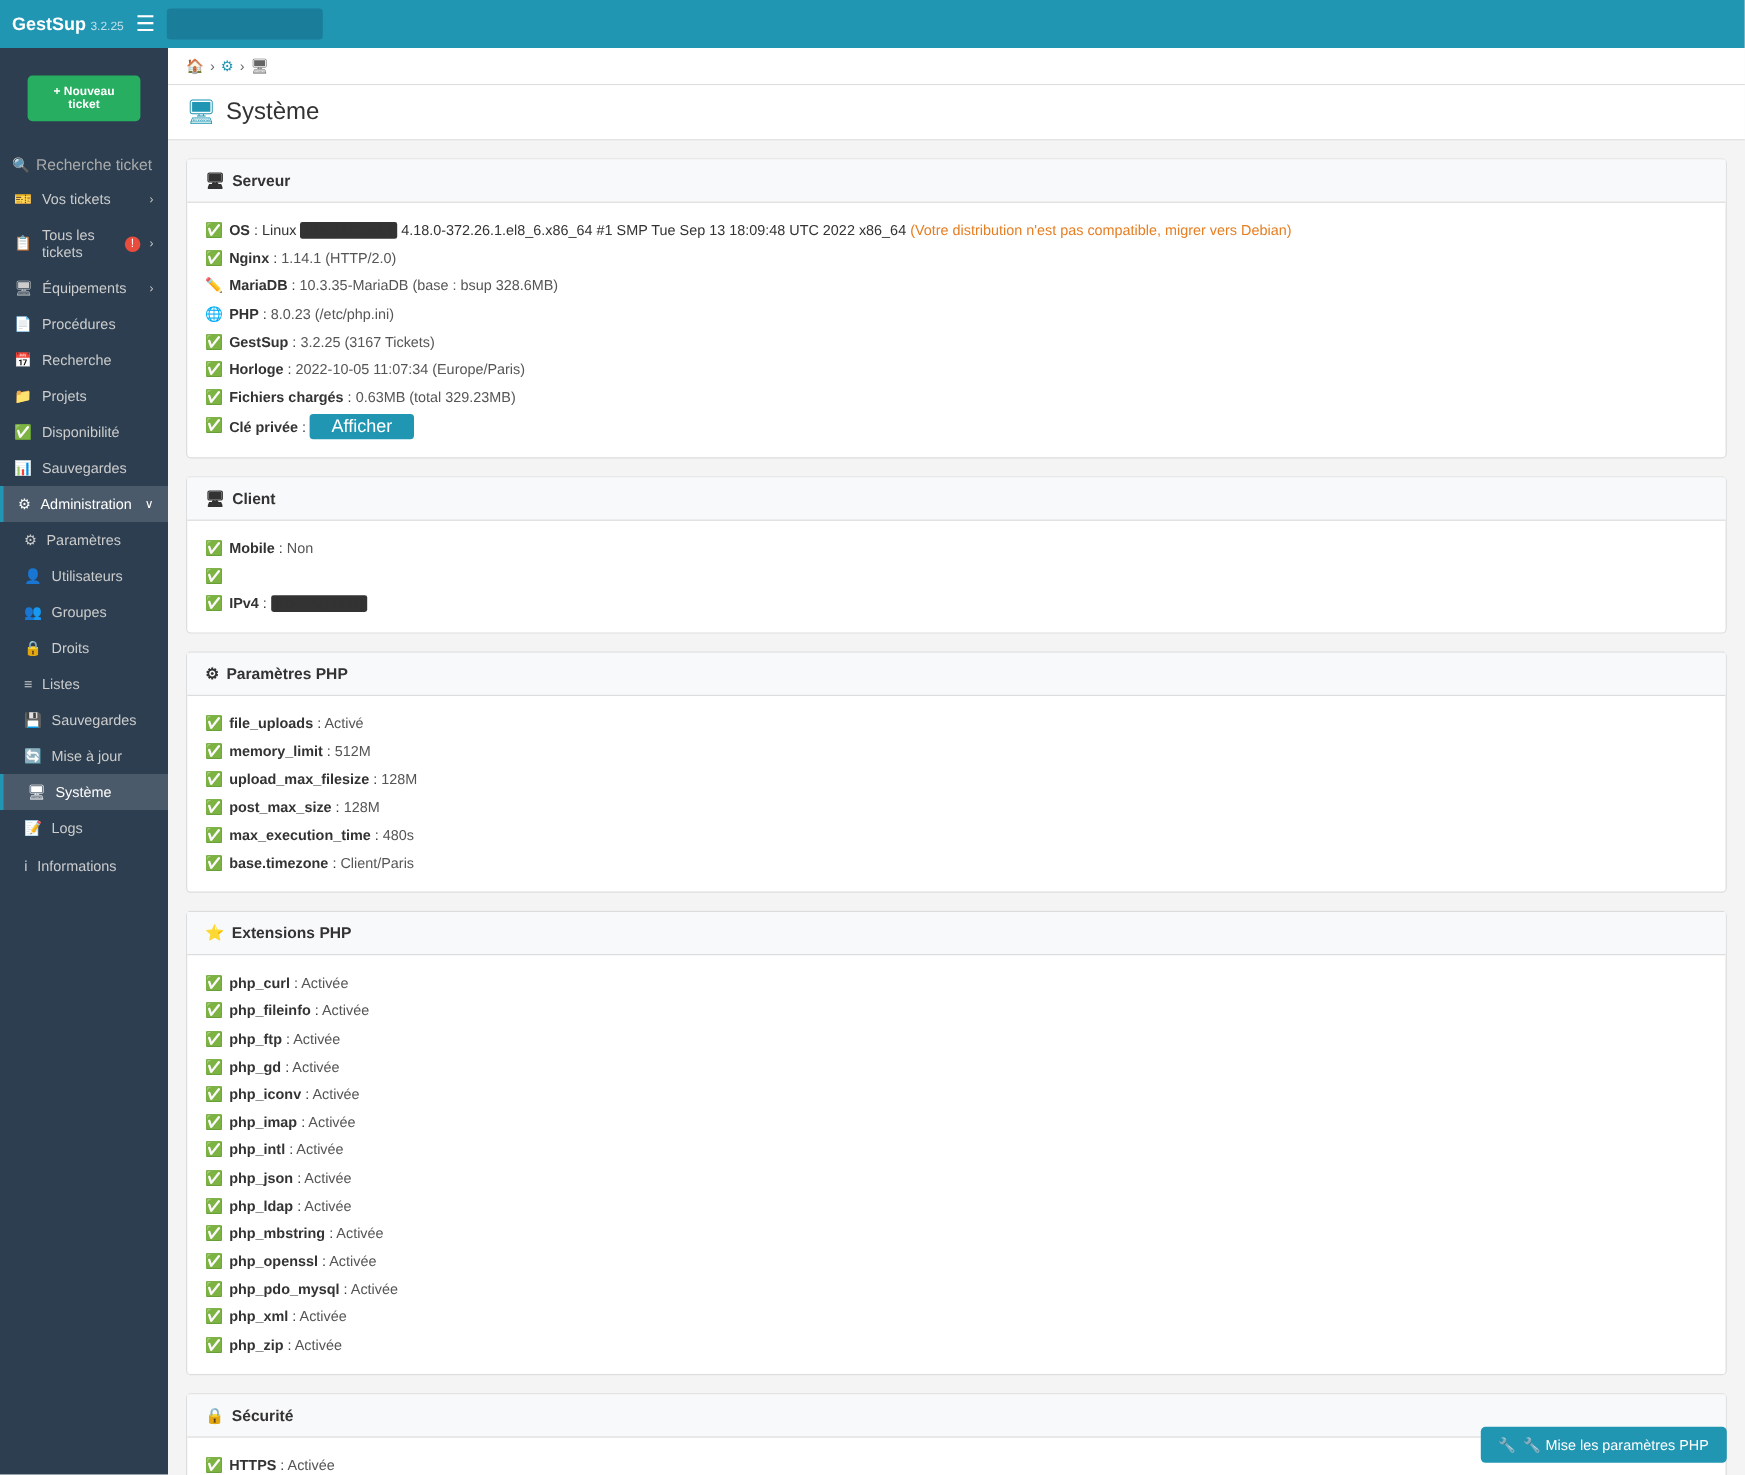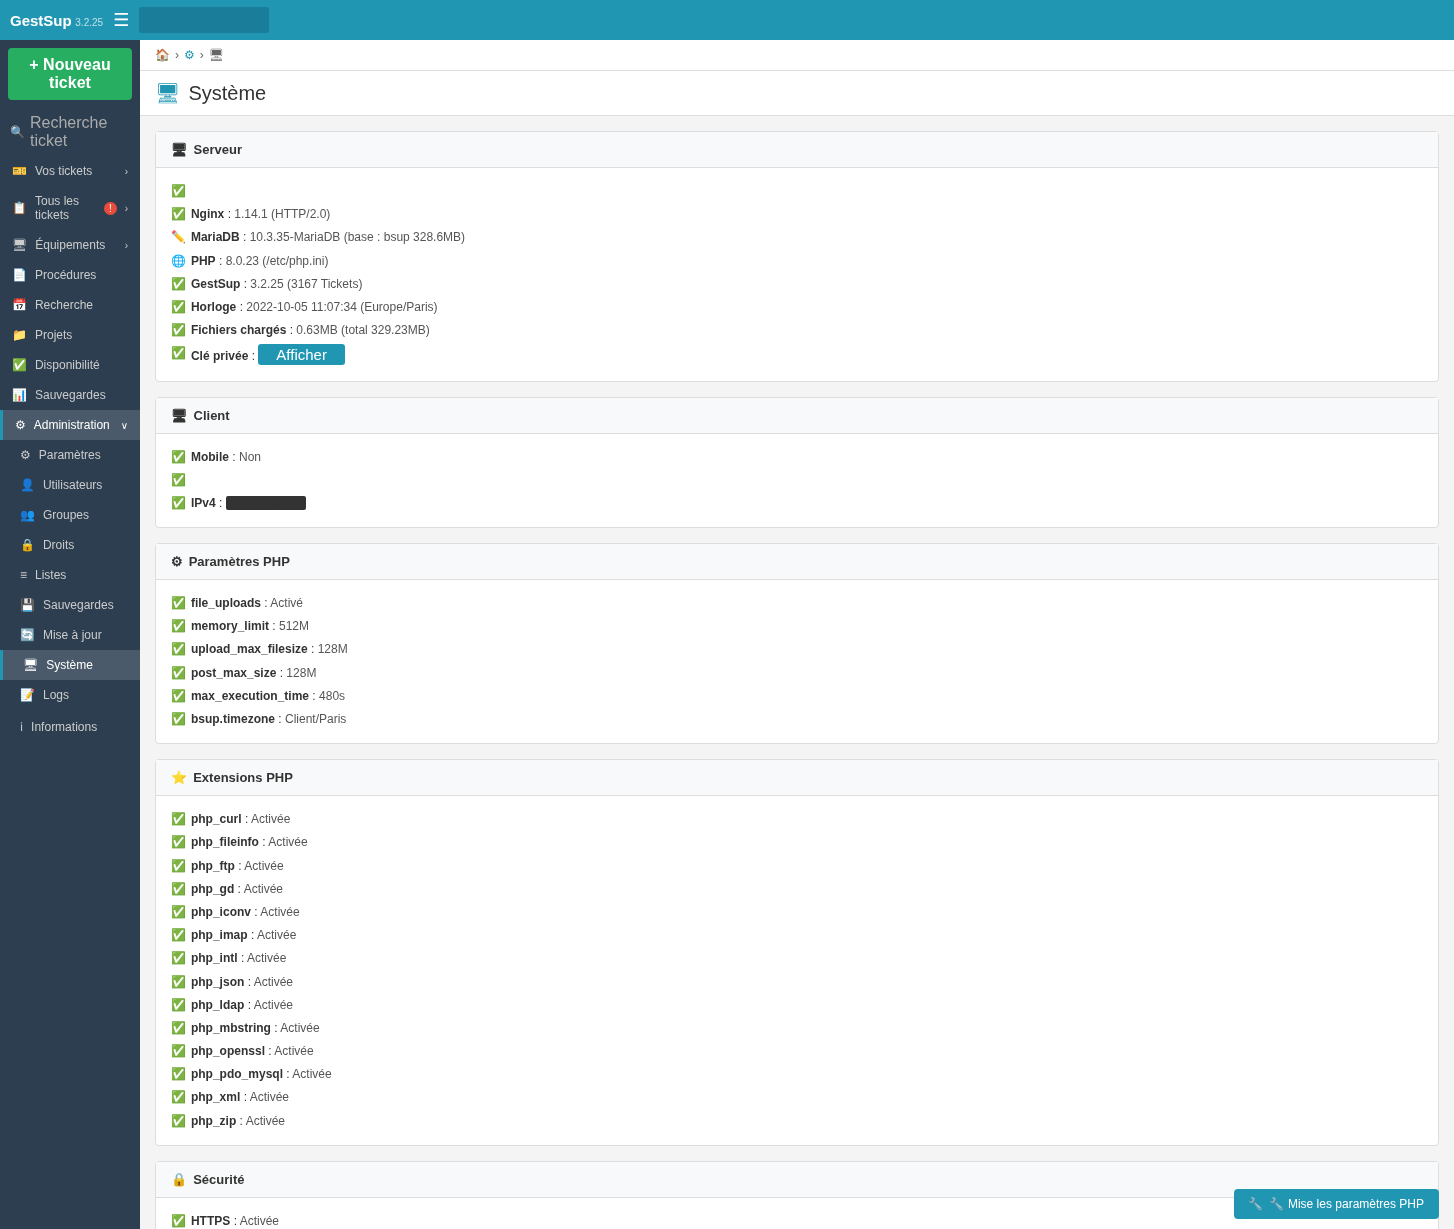--- a/index.html
+++ b/index.html
@@ -34,24 +34,24 @@
       background: #2c3e50;
       display: flex;
       flex-direction: column;
       overflow-y: auto;
       flex-shrink: 0;
     }
     .sidebar-new-ticket {
       background: #27ae60;
       color: white;
       padding: 8px 10px;
-      margin: 8px;
+      margin: 23px;
       border-radius: 4px;
       cursor: pointer;
-      font-size: 16px;
+      font-size: 10px;
       text-align: center;
       font-weight: bold;
     }
     .sidebar-search {
       padding: 6px 10px;
       color: #aaa;
       font-size: 12px;
       display: flex;
       align-items: center;
       gap: 5px;
@@ -201,21 +201,21 @@
   <span style="color:white;font-size:18px;cursor:pointer;">☰</span>
   <div class="topbar-search-area" style="background:#1a7d9a;padding:4px 30px;border-radius:3px;min-width:130px;height:26px;"></div>
 </div>
 
 <div class="layout">
 
   <div class="sidebar">
     <div class="sidebar-new-ticket">+ Nouveau ticket</div>
     <div class="sidebar-search">
       <span>🔍</span>
-      <span style="color:#aaa;font-size:16px;">Recherche ticket</span>
+      <span style="color:#aaa;font-size:13px;">Recherche ticket</span>
     </div>
 
     <div class="sidebar-item">
       <span>🎫</span>
       <span>Vos tickets</span>
       <span class="chevron">›</span>
     </div>
     <div class="sidebar-item">
       <span>📋</span>
       <span>Tous les tickets</span>
@@ -314,20 +314,21 @@
     <div class="content-area">
 
       <div class="section-card">
         <div class="section-header">
           <span>🖥</span>
           <span>Serveur</span>
         </div>
         <div class="section-body">
           <div class="info-row">
             <span class="icon-ok">✅</span>
+            <span><span class="info-key">OS</span> : Linux <span class="info-val redacted">[REDACTED]</span> 4.18.0-372.26.1.el8_6.x86_64 #1 SMP Tue Sep 13 18:09:48 UTC 2022 x86_64 <span class="info-warning">(Votre distribution n'est pas compatible, migrer vers Debian)</span></span>
           </div>
           <div class="info-row">
             <span class="icon-ok">✅</span>
             <span><span class="info-key">Nginx</span> : <span class="info-val">1.14.1 (HTTP/2.0)</span></span>
           </div>
           <div class="info-row">
             <span class="icon-edit">✏️</span>
             <span><span class="info-key">MariaDB</span> : <span class="info-val">10.3.35-MariaDB (base : bsup 328.6MB)</span></span>
           </div>
           <div class="info-row">
@@ -394,21 +395,21 @@
           <div class="info-row">
             <span class="icon-ok">✅</span>
             <span><span class="info-key">post_max_size</span> : <span class="info-val">128M</span></span>
           </div>
           <div class="info-row">
             <span class="icon-ok">✅</span>
             <span><span class="info-key">max_execution_time</span> : <span class="info-val">480s</span></span>
           </div>
           <div class="info-row">
             <span class="icon-ok">✅</span>
-            <span><span class="info-key">bsup.timezone</span> : <span class="info-val">Client/Paris</span></span>
+            <span><span class="info-key">base.timezone</span> : <span class="info-val">Client/Paris</span></span>
           </div>
         </div>
       </div>
 
       <div class="section-card">
         <div class="section-header">
           <span>⭐</span>
           <span>Extensions PHP</span>
         </div>
         <div class="section-body">

